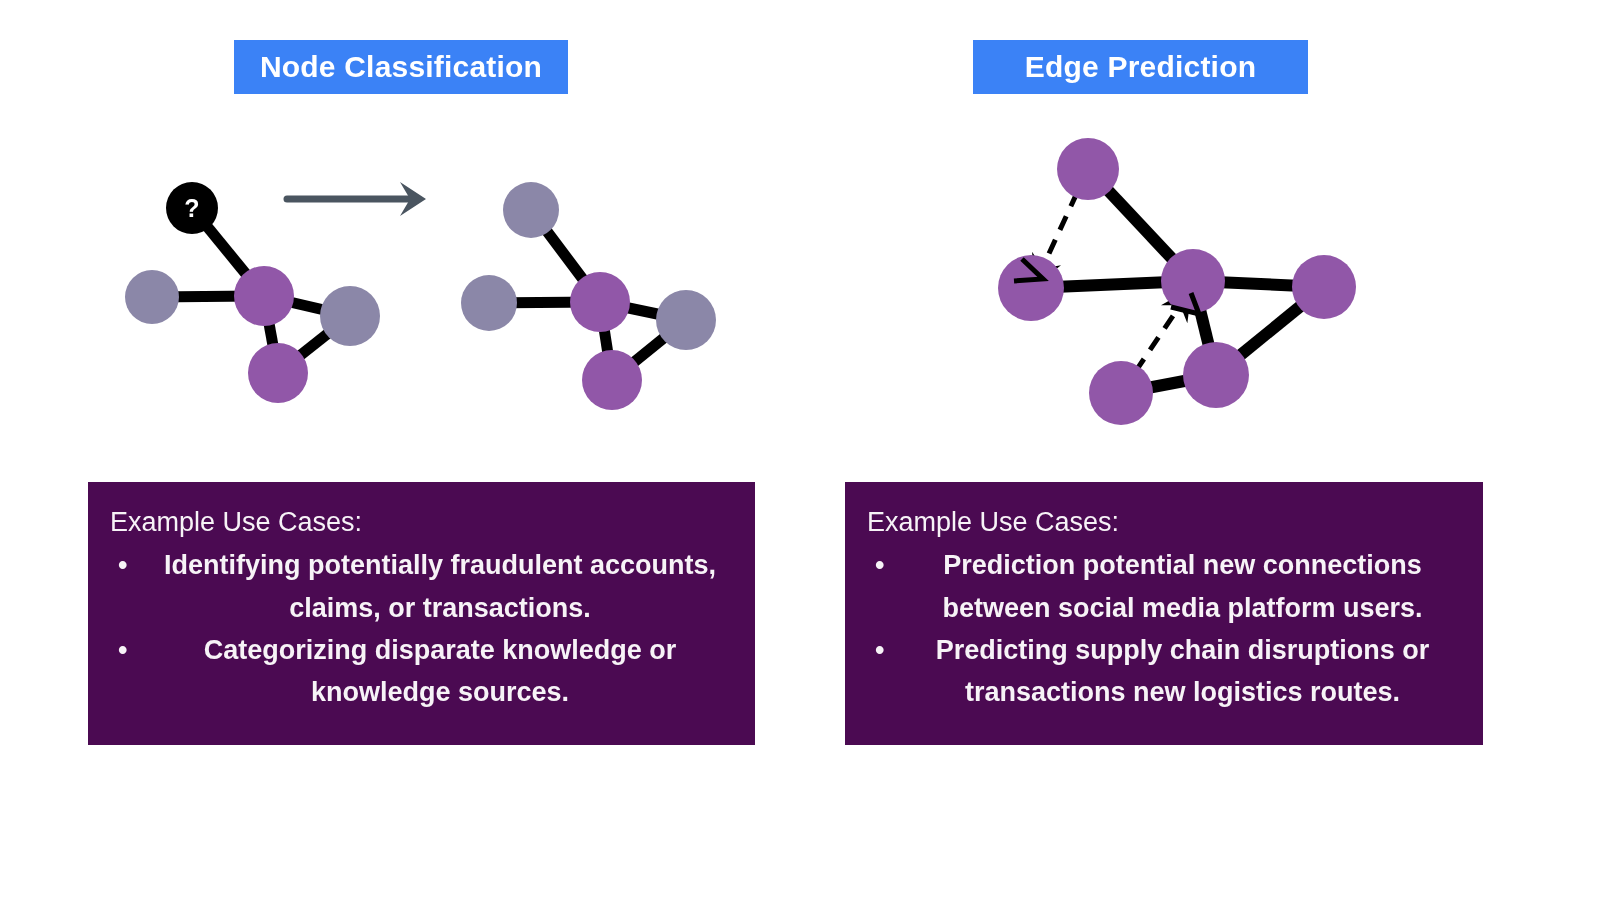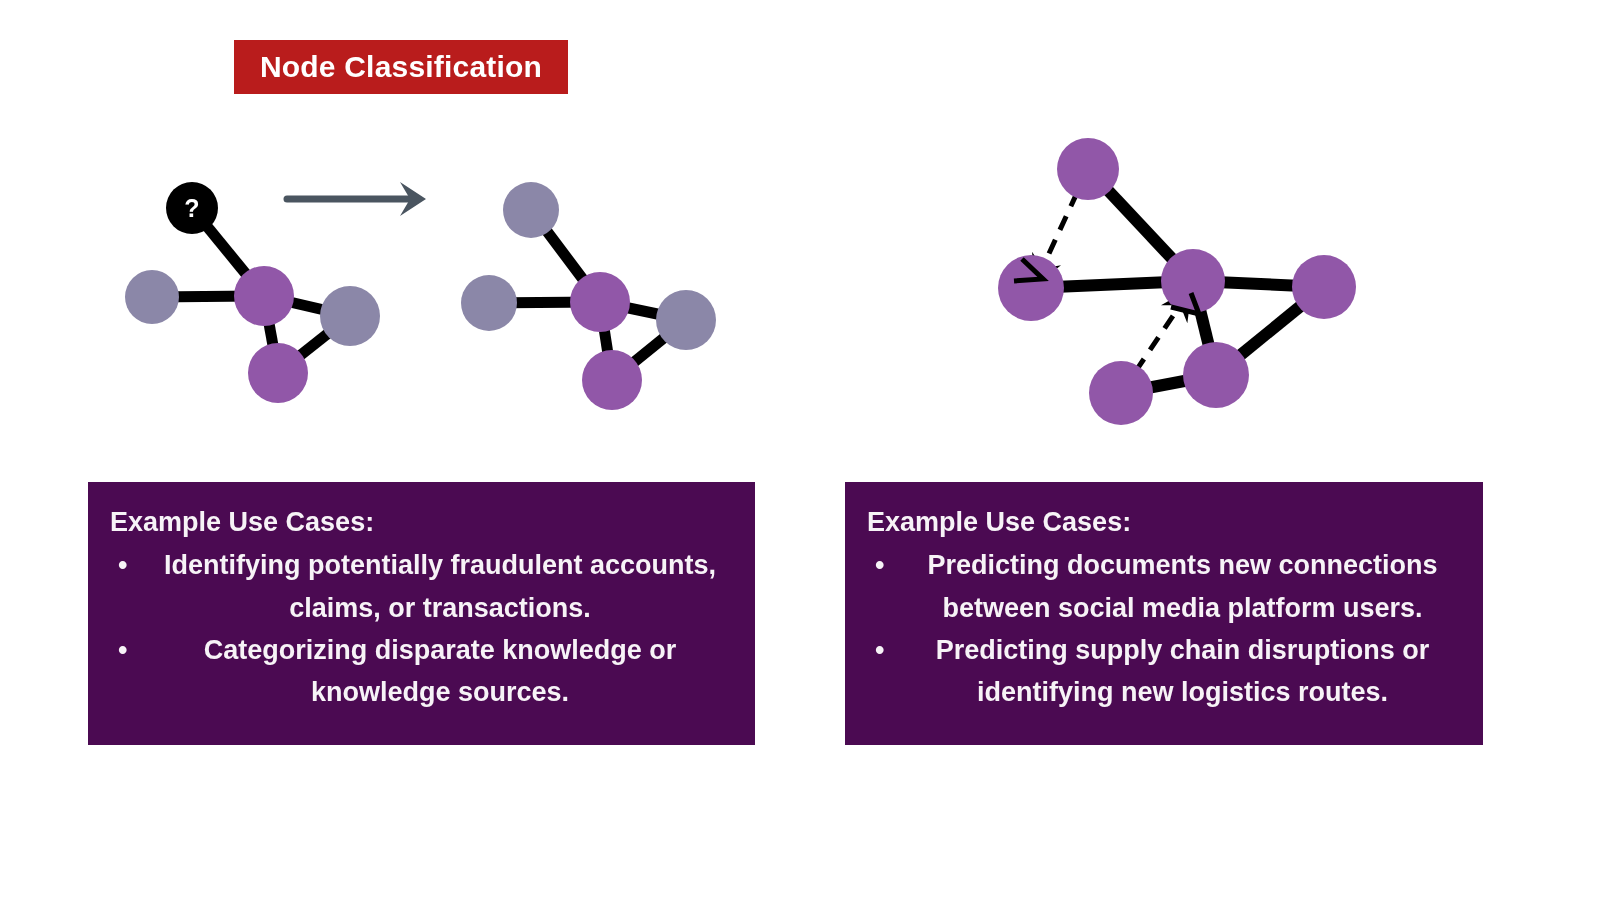--- a/index.html
+++ b/index.html
@@ -21,21 +21,21 @@
     top: 0;
     width: 800px;
     height: 900px;
   }
   .panel-left  { left: 0; }
   .panel-right { left: 800px; }
 
   
   .title-bar {
     position: absolute;
-    background: #b91c1c;
+    background: #3b82f6;
     color: #ffffff;
     display: flex;
     align-items: center;
     justify-content: center;
     font-size: 30px;
     font-weight: bold;
     letter-spacing: 0.2px;
     height: 54px;
     box-sizing: border-box;
     white-space: nowrap;
@@ -62,21 +62,21 @@
     box-sizing: border-box;
     top: 482px;
     height: 263px;
     padding: 24px 18px 10px 22px;
   }
   .box-left  { left: 88px;  width: 667px; }
   .box-right { left: 45px;  width: 638px; }
 
   .uc-heading {
     font-size: 27px;
-    font-weight: bold;
+    font-weight: normal;
     line-height: 1.2;
     margin: 0 0 6px 0;
     white-space: nowrap;
   }
   .uc-list {
     margin: 0;
     padding: 0;
     list-style: none;
   }
   .uc-item {
@@ -156,20 +156,21 @@
       <li class="uc-item">
         <span class="uc-bullet">•</span>
         <span class="uc-item-text">Categorizing disparate knowledge or knowledge sources.</span>
       </li>
     </ul>
   </div>
 </div>
 
 <div class="panel panel-right">
 
+  <div class="title-bar title-right">Edge Prediction</div>
 
   <div class="graph-area">
     <svg width="800" height="470" viewBox="0 0 800 470" xmlns="http://www.w3.org/2000/svg">
       <defs>
         <marker id="dashArrow" markerWidth="7" markerHeight="7" refX="3.2" refY="3.2" orient="auto">
           <path d="M0,0 L6.4,3.2 L0,6.4 L2.2,3.2 Z" fill="#000000"></path>
         </marker>
       </defs>
 
       <g stroke="#000000" stroke-width="12" stroke-linecap="butt">
@@ -200,21 +201,21 @@
         <path d="M391,293 L399,314 L371,307"></path>
       </g>
     </svg>
   </div>
 
   <div class="usecase-box box-right">
     <div class="uc-heading">Example Use Cases:</div>
     <ul class="uc-list">
       <li class="uc-item">
         <span class="uc-bullet">•</span>
-        <span class="uc-item-text">Predicting documents new connections between social media platform users.</span>
-      </li>
-      <li class="uc-item">
-        <span class="uc-bullet">•</span>
-        <span class="uc-item-text">Predicting supply chain disruptions or identifying new logistics routes.</span>
+        <span class="uc-item-text">Prediction potential new connections between social media platform users.</span>
+      </li>
+      <li class="uc-item">
+        <span class="uc-bullet">•</span>
+        <span class="uc-item-text">Predicting supply chain disruptions or transactions new logistics routes.</span>
       </li>
     </ul>
   </div>
 </div>
 
 </body></html>

